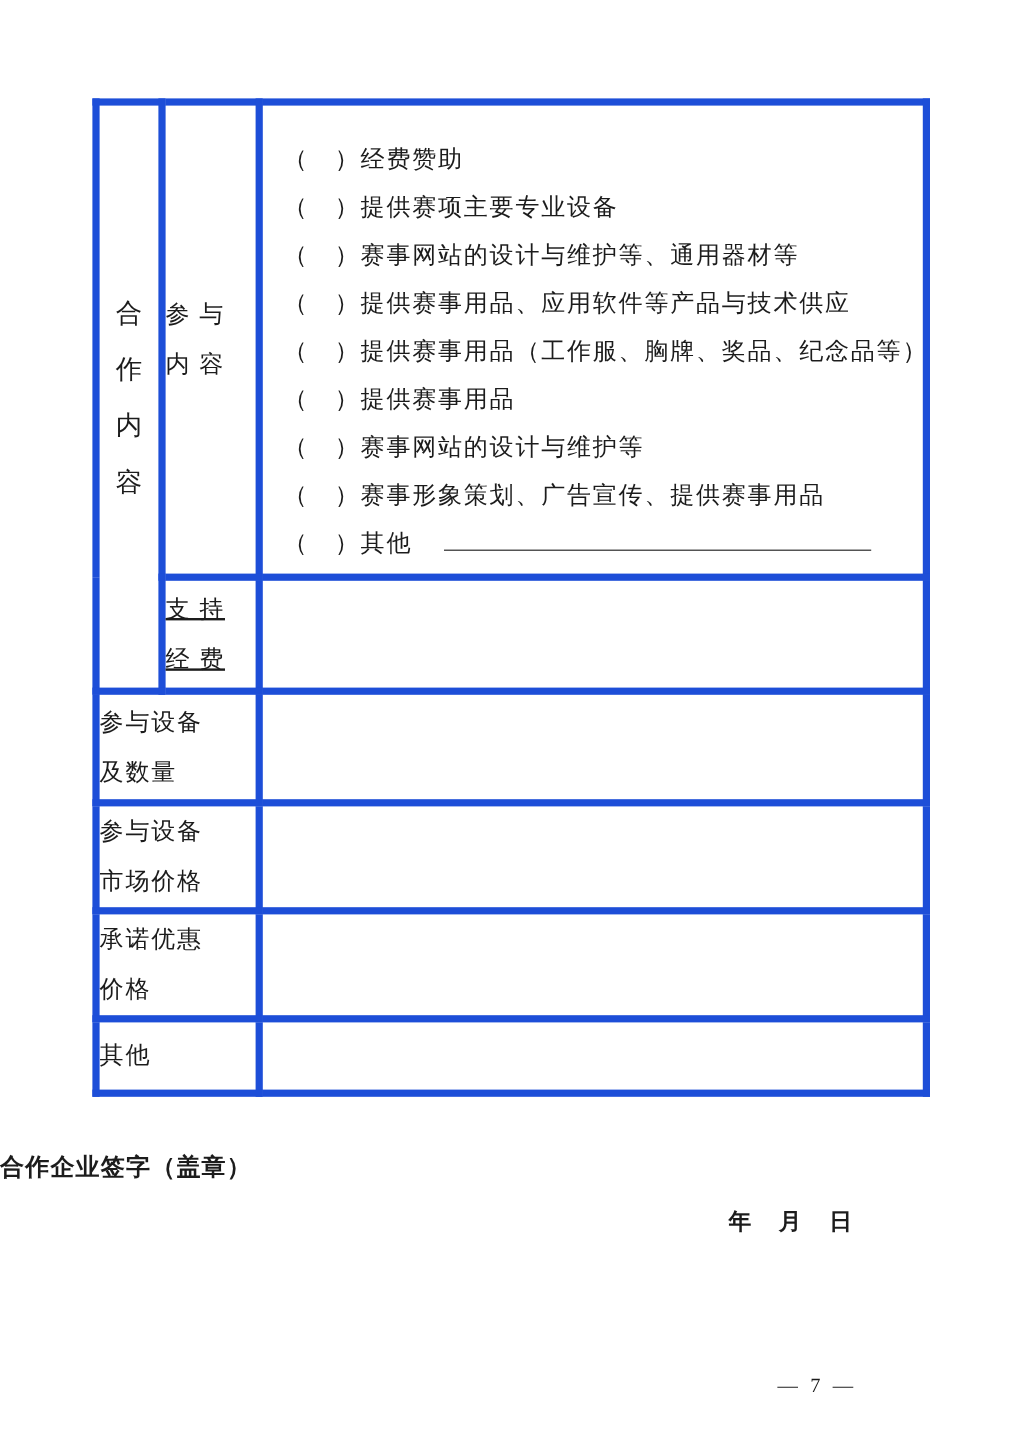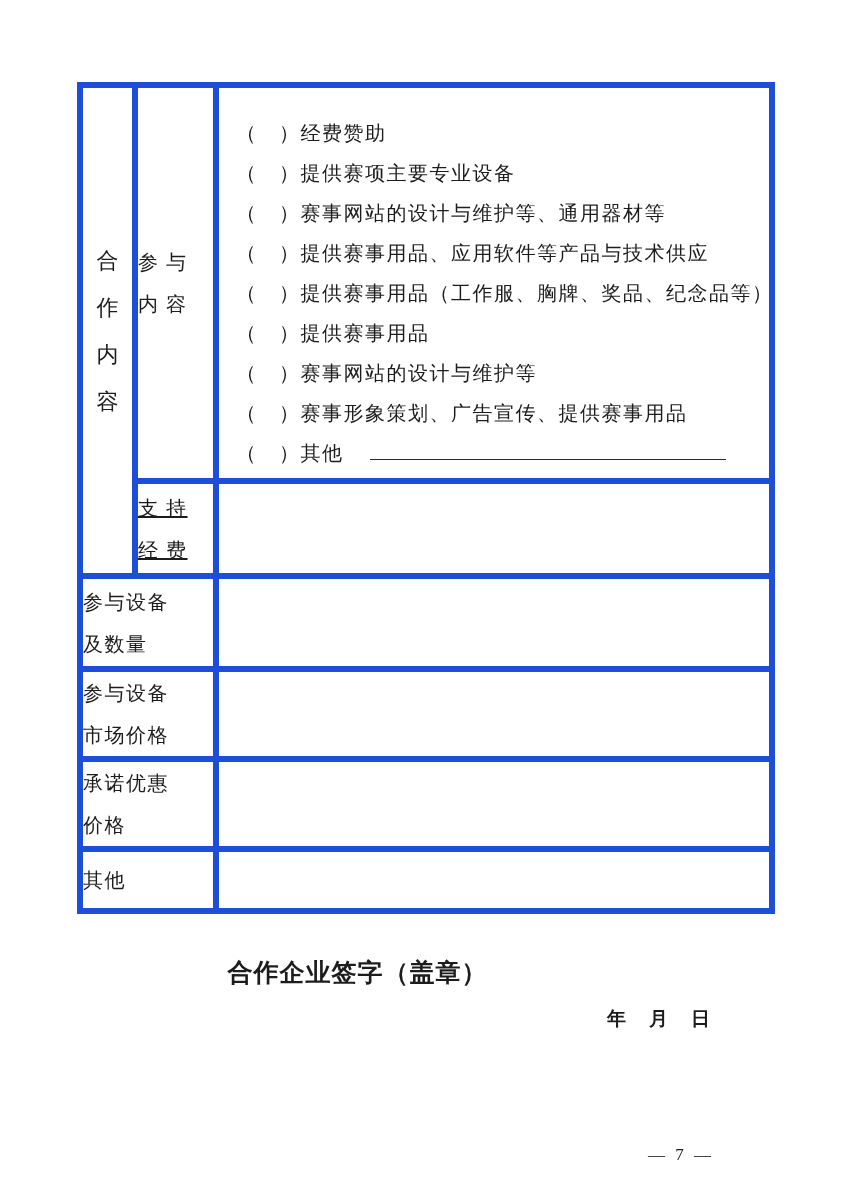--- a/index.html
+++ b/index.html
@@ -84,22 +84,22 @@
     margin-left: 26px;
   }
   .empty-cell { background: #ffffff; }
 
   
   .sig-company {
     position: absolute;
     top: 960px;
     left: 0;
     right: 133px;
-    text-align: center;
-    font-size: 25px;
+    text-align: left;
+    font-size: 20px;
     font-weight: 600;
     letter-spacing: 1px;
     line-height: 26px;
   }
   .sig-date {
     position: absolute;
     top: 1006px;
     left: 0;
     right: 136px;
     text-align: right;

